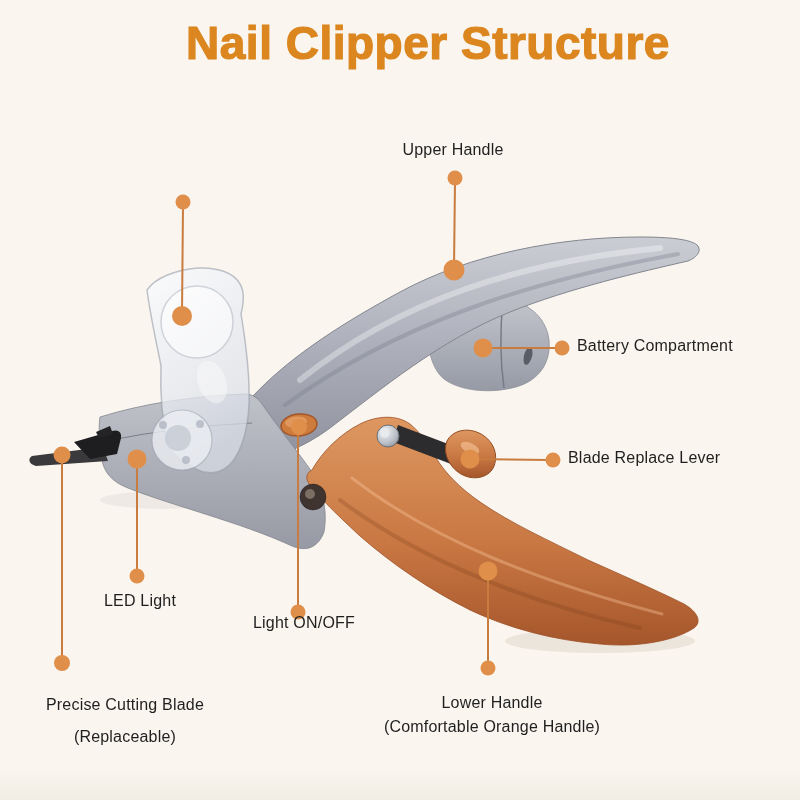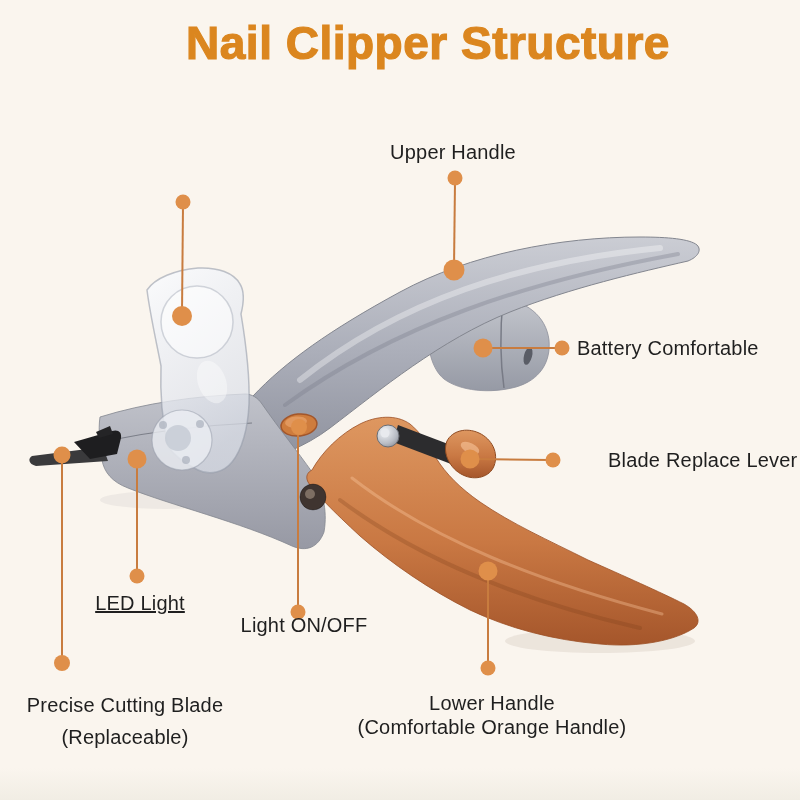--- a/index.html
+++ b/index.html
@@ -19,34 +19,34 @@
     text-align: center;
     font-size: 46px;
     font-weight: bold;
     letter-spacing: 0.5px;
     color: var(--title);
     padding-left: 28px;
     -webkit-text-stroke: 1.2px var(--title);
   }
   .lbl {
     position: absolute;
-    font-size: 20px;
+    font-size: 16px;
     letter-spacing: 0.2px;
     color: var(--label-text);
     white-space: nowrap;
   }
   .lbl.centered { transform: translateX(-50%); text-align: center; }
   .lbl .line { display: block; }
   .lh32 .line { line-height: 32px; }
   .lh24 .line { line-height: 24px; }
   .lbl-lens        { left: 180px; top: 164px; }
   .lbl-upper       { left: 453px; top: 141px; }
   .lbl-battery     { left: 577px; top: 337px; }
-  .lbl-lever       { left: 568px; top: 449px; margin-left: 40px; }
-  .lbl-led         { left: 140px; top: 592px; text-decoration: underline; }
+  .lbl-lever       { left: 568px; top: 449px; }
+  .lbl-led         { left: 140px; top: 592px; }
   .lbl-onoff       { left: 304px; top: 614px; }
   .lbl-blade       { left: 125px; top: 689px; }
   .lbl-lower       { left: 492px; top: 691px; }
   svg.device { position: absolute; inset: 0; }
   .conn { stroke: var(--connector-line); stroke-width: 2; }
   .dot  { fill: var(--accent-dot); }
 </style>
 </head>
 <body>
 
@@ -206,21 +206,21 @@
       <circle class="dot" cx="62" cy="455" r="8.5"></circle>
       <circle class="dot" cx="488" cy="668" r="7.5"></circle>
       <circle class="dot" cx="488" cy="571" r="9.5"></circle>
     </g>
   </svg>
 
   <div class="lbl centered lbl-upper">
     <span class="line">Upper Handle</span>
   </div>
   <div class="lbl lbl-battery">
-    <span class="line">Battery Comfortable</span>
+    <span class="line">Battery Compartment</span>
   </div>
   <div class="lbl lbl-lever">
     <span class="line">Blade Replace Lever</span>
   </div>
   <div class="lbl centered lbl-led">
     <span class="line">LED Light</span>
   </div>
   <div class="lbl centered lbl-onoff">
     <span class="line">Light ON/OFF</span>
   </div>

